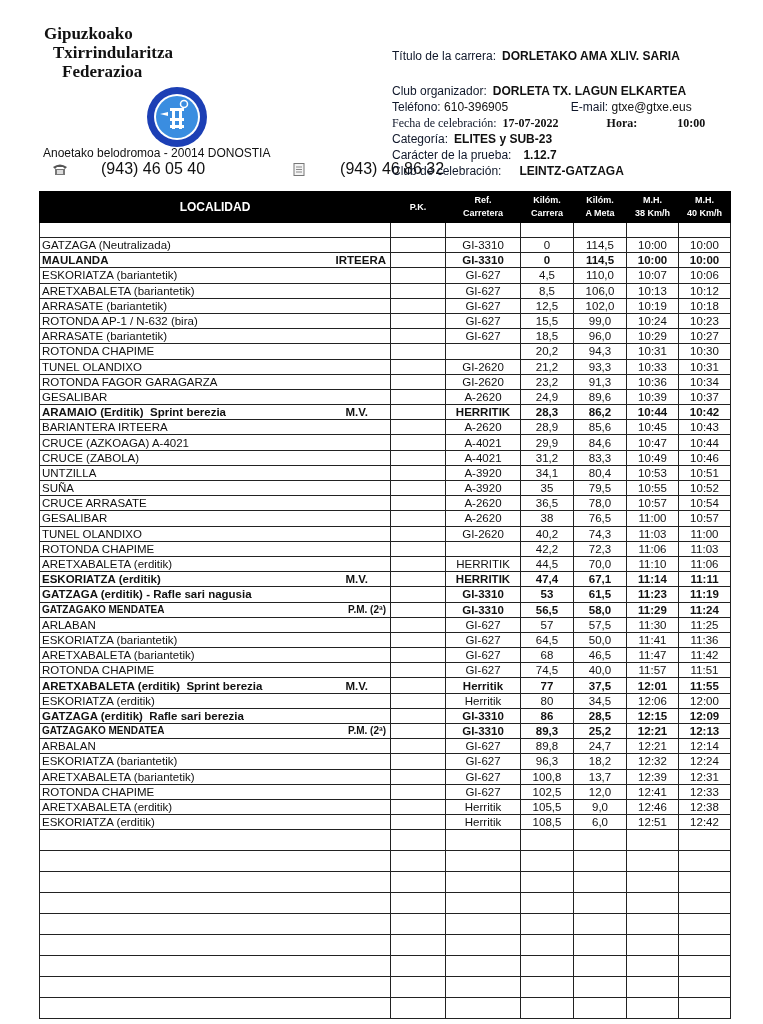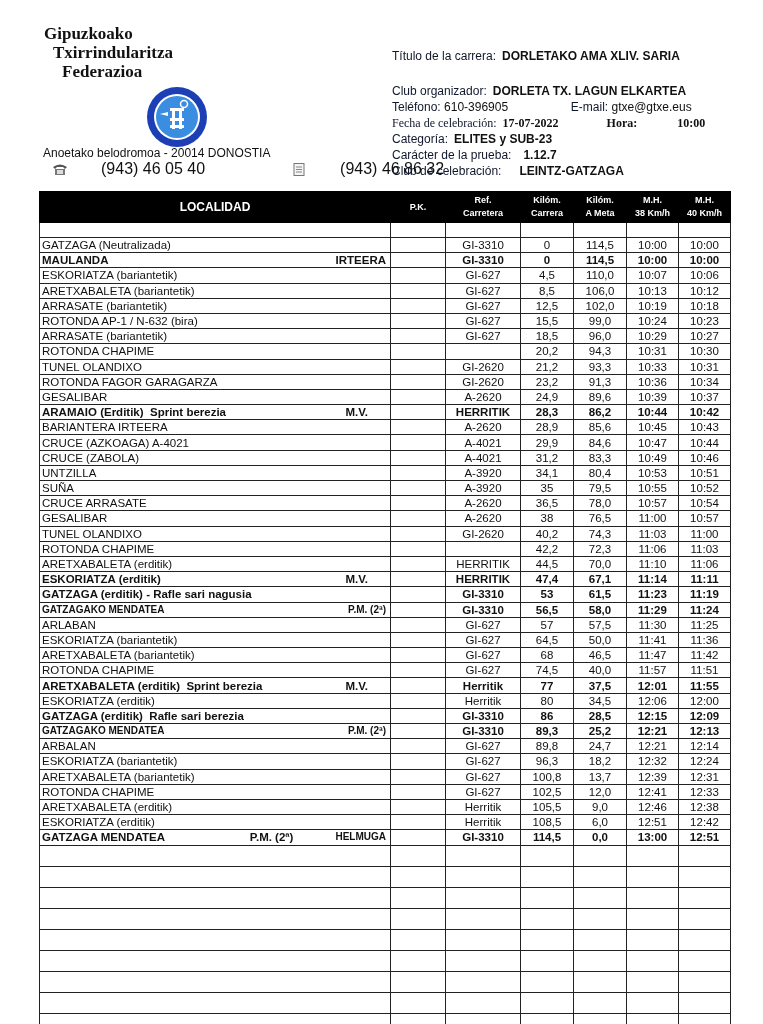--- a/index.html
+++ b/index.html
@@ -685,37 +685,20 @@
             <span style="display: flex; gap: 40px;"></span>
           </div>
         </td>
         <td class="c"></td>
         <td class="c">Herritik</td>
         <td class="c">108,5</td>
         <td class="c">6,0</td>
         <td class="c">12:51</td>
         <td class="c">12:42</td>
       </tr>
-      <tr class="bold">
-        <td class="name">
-          <div class="name-wrap">
-            <span style="white-space: pre;">GATZAGA MENDATEA</span>
-            <span style="display: flex; gap: 40px;">
-              <span class="tag">P.M. (2ª)</span>
-              <span class="tag2">HELMUGA</span>
-            </span>
-          </div>
-        </td>
-        <td class="c"></td>
-        <td class="c">GI-3310</td>
-        <td class="c">114,5</td>
-        <td class="c">0,0</td>
-        <td class="c">13:00</td>
-        <td class="c">12:51</td>
-      </tr>
       <tr class="blank">
         <td></td>
         <td></td>
         <td></td>
         <td></td>
         <td></td>
         <td></td>
         <td></td>
       </tr>
       <tr class="blank">

